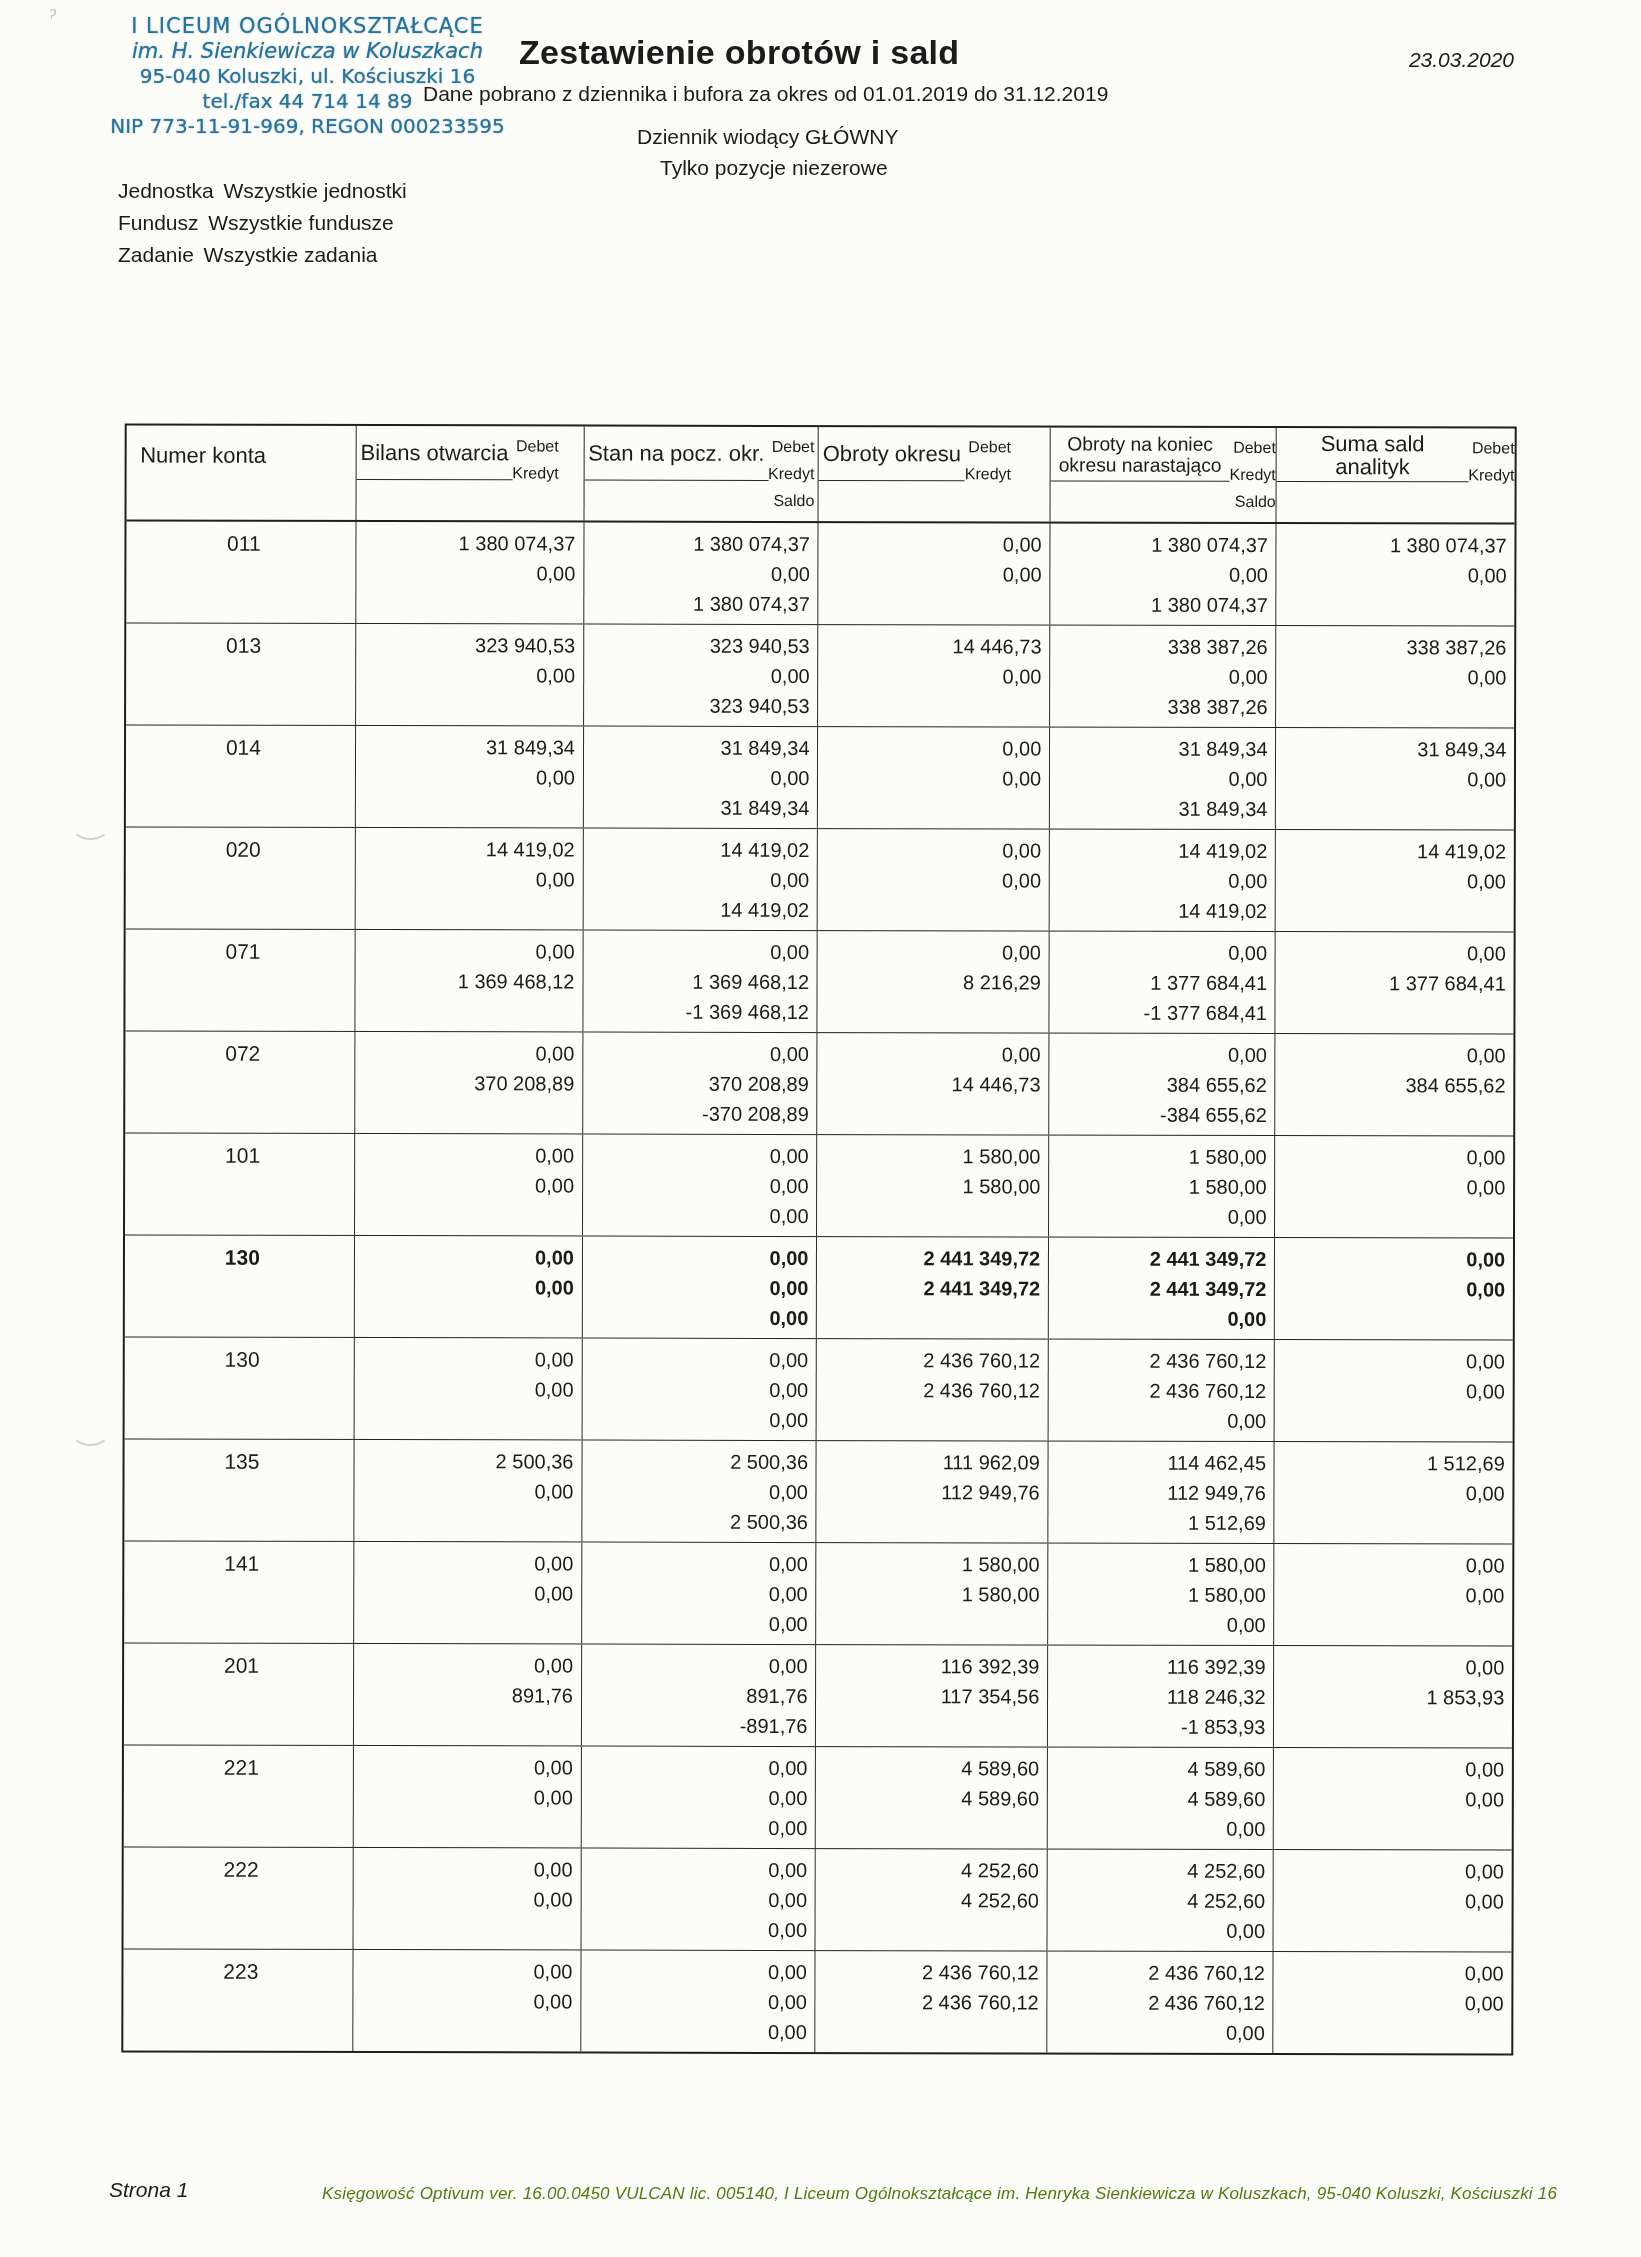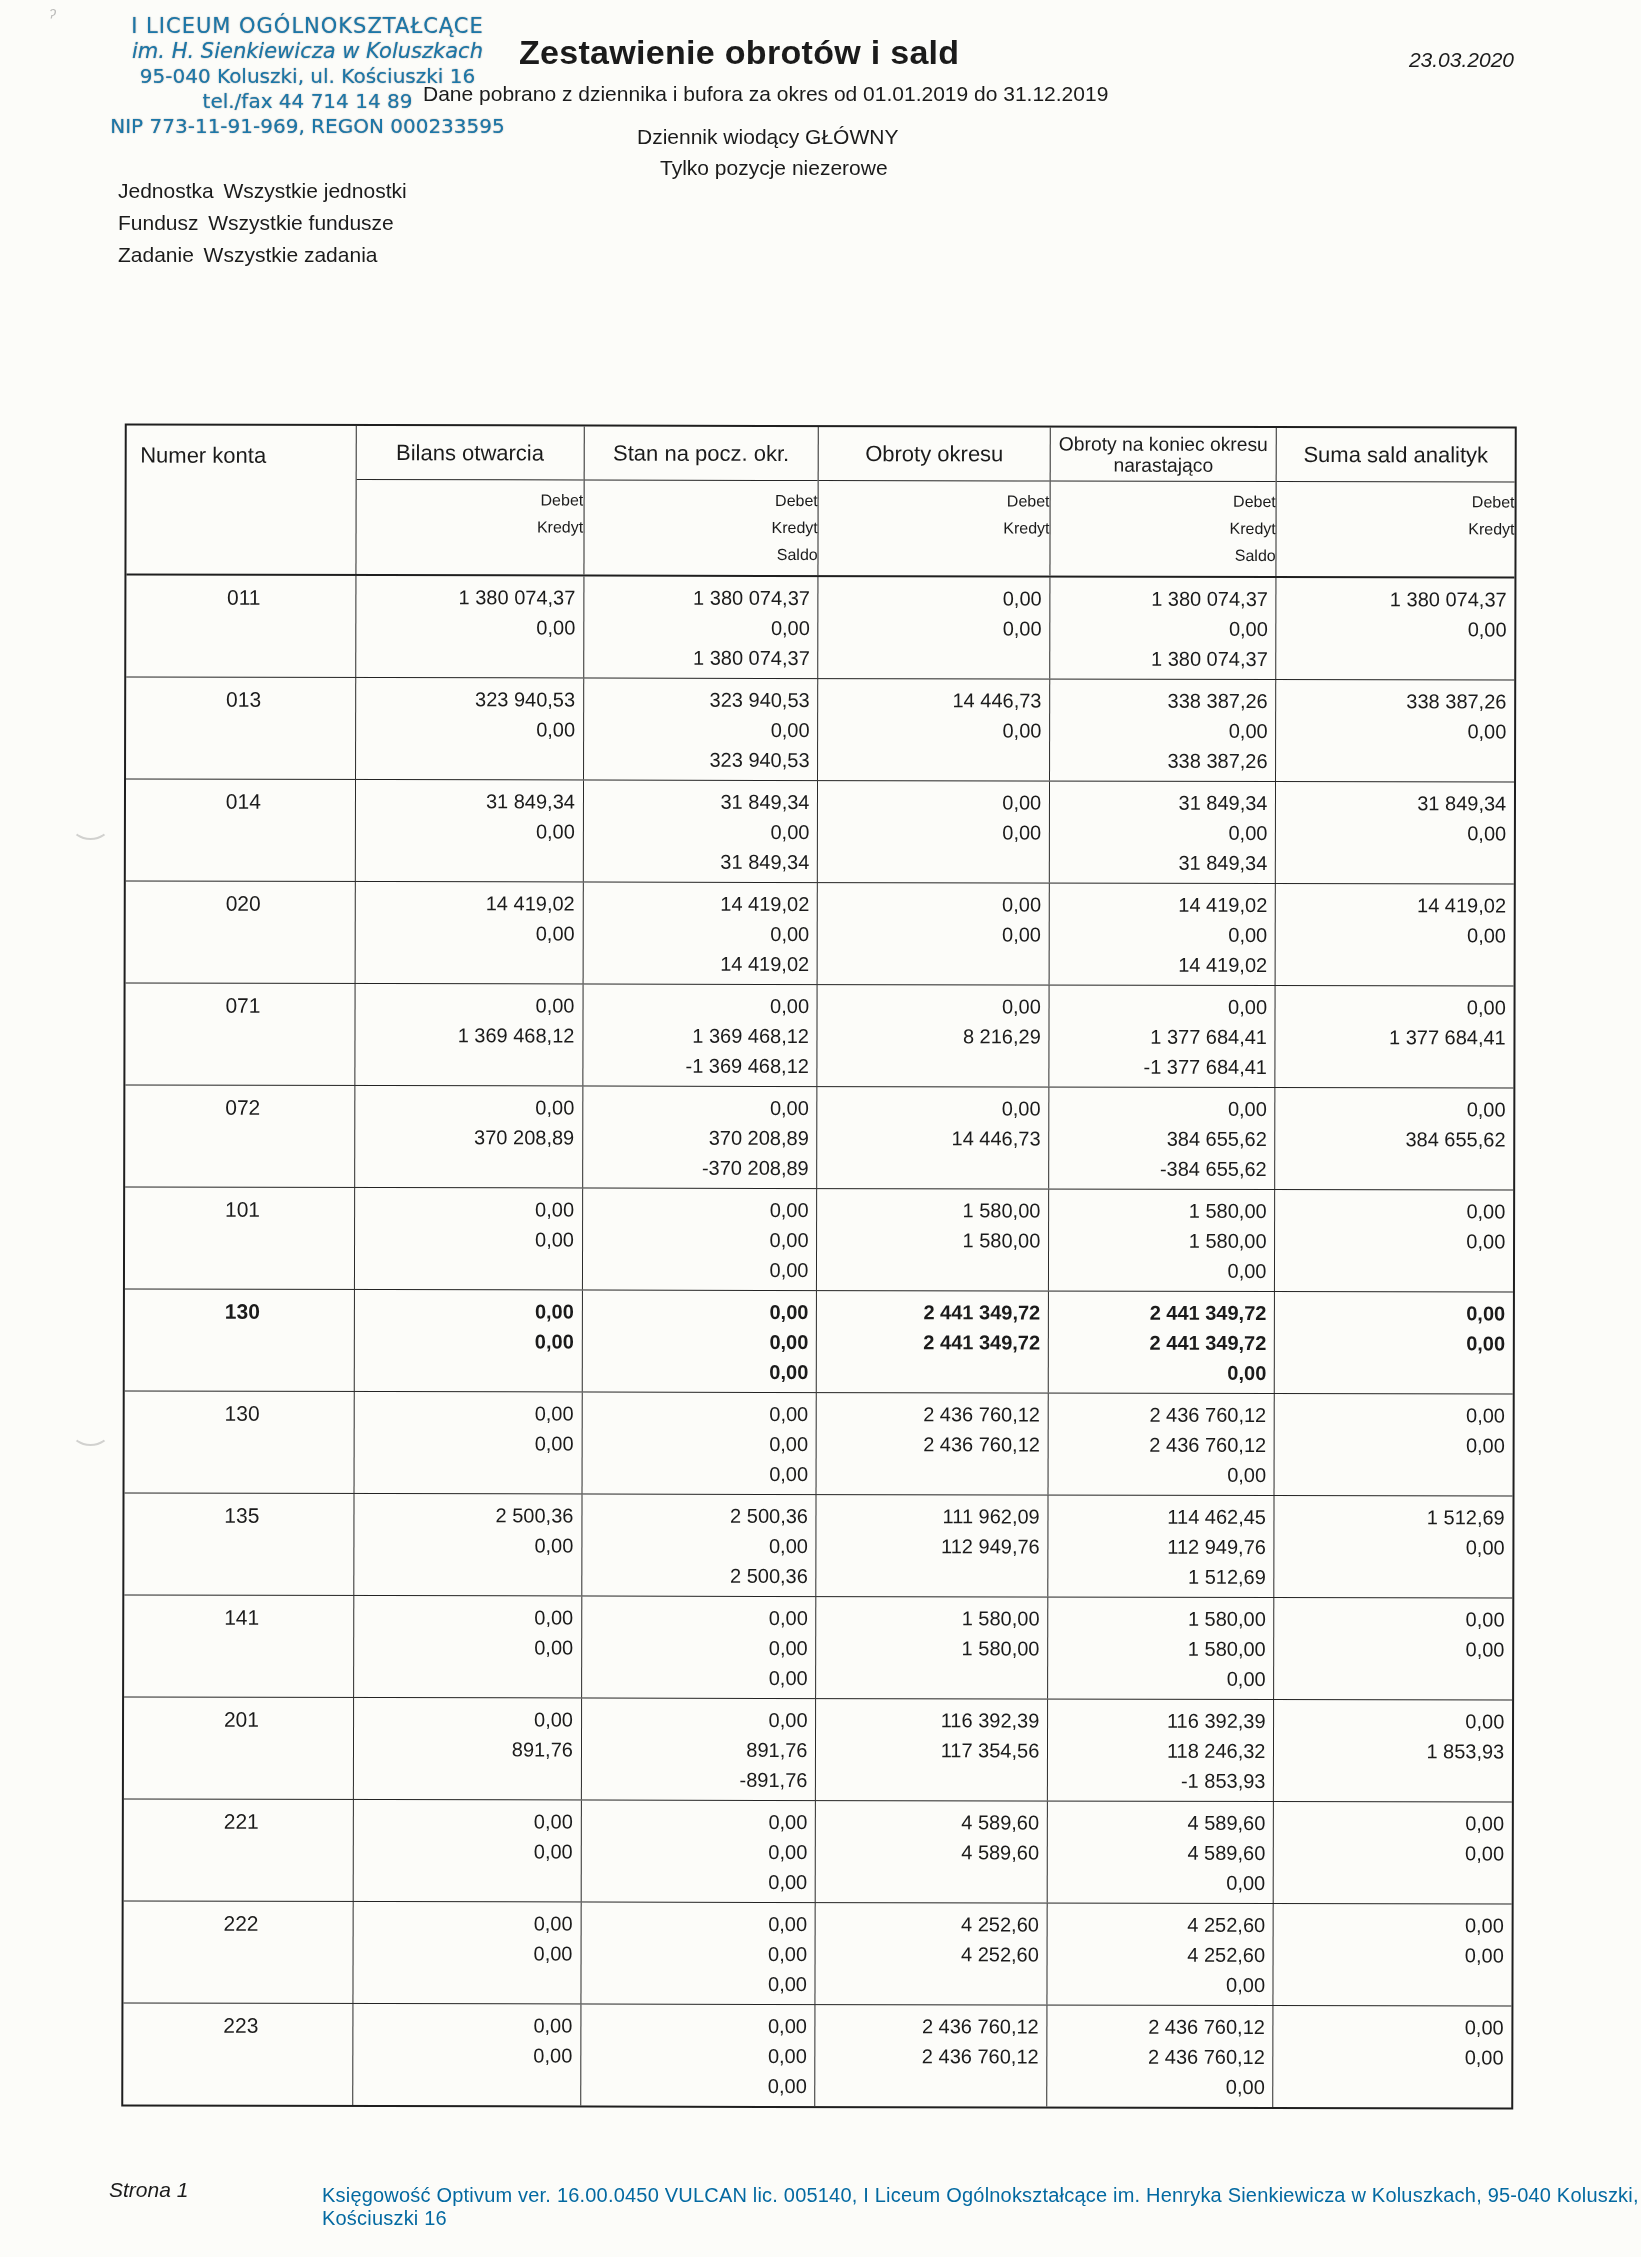--- a/index.html
+++ b/index.html
@@ -25,21 +25,21 @@
   .filters{position:absolute;left:118px;top:175px;font-size:21px;line-height:32px;}
   .filters .f-label{margin-right:9.7px;}
   
   .rtable{
     position:absolute;left:123px;top:425px;width:1388px;
     border:2.9px solid #1f1f1f;background:transparent;
     transform:rotate(0.12deg);
   }
   .thead{display:flex;border-bottom:2.9px solid #1f1f1f;}
   .hacc{width:16.5%;box-sizing:border-box;padding:17.4px 0 0 13.5px;font-size:22px;}
-  .hcol{box-sizing:border-box;border-left:1.9px solid #262626;display:flex;flex-direction:column;}
+  .hcol{box-sizing:border-box;border-left:1.9px solid #262626;display:flex;flex-direction:row;}
   .hcol.c2{width:16.4%;} .hcol.c3{width:16.9%;} .hcol.c4{width:16.7%;}
   .hcol.c5{width:16.3%;} .hcol.c6{width:17.2%;}
   .htitle{
     height:54px;display:flex;align-items:center;justify-content:center;
     border-bottom:1.9px solid #262626;font-size:22px;line-height:23px;text-align:center;padding:0 3.9px;box-sizing:border-box;
   }
   .hcol.small .htitle{font-size:19.3px;line-height:21px;}
   .hsub{padding:5.8px 0 7.7px;text-align:right;font-size:16px;line-height:27px;min-height:89px;box-sizing:border-box;}
   .tbody .trow{display:flex;min-height:101px;}
   .tbody .trow + .trow{border-top:1.9px solid #242424;}
@@ -49,21 +49,21 @@
   .num{text-align:right;font-size:20px;}
   .num .line{height:30px;line-height:30px;white-space:pre;min-height:30px;}
   .trow .cell:nth-child(2){width:16.4%;}
   .trow .cell:nth-child(3){width:16.9%;}
   .trow .cell:nth-child(4){width:16.7%;}
   .trow .cell:nth-child(5){width:16.3%;}
   .trow .cell:nth-child(6){width:17.2%;}
   .trow.bold{font-weight:bold;}
   
   .page-num{position:absolute;left:109px;top:2178px;font-size:21px;font-style:italic;}
-  .footer-info{position:absolute;left:322px;top:2184px;font-size:20px;letter-spacing:0.2px;color:#0369a1;}
+  .footer-info{position:absolute;left:322px;top:2184px;font-size:17px;font-style:italic;letter-spacing:0.2px;color:#4d7c0f;}
   
   .arc{
     position:absolute;width:35px;height:25px;border-radius:50%;
     border:2.9px solid transparent;border-bottom-color:rgba(130,130,130,.35);
   }
   .arc.a1{left:71px;top:811px;}
   .arc.a2{left:71px;top:1417px;}
   .corner-mark{position:absolute;left:48px;top:3.9px;color:rgba(110,110,110,.45);font-size:21px;font-style:italic;}
 </style>
 </head>

